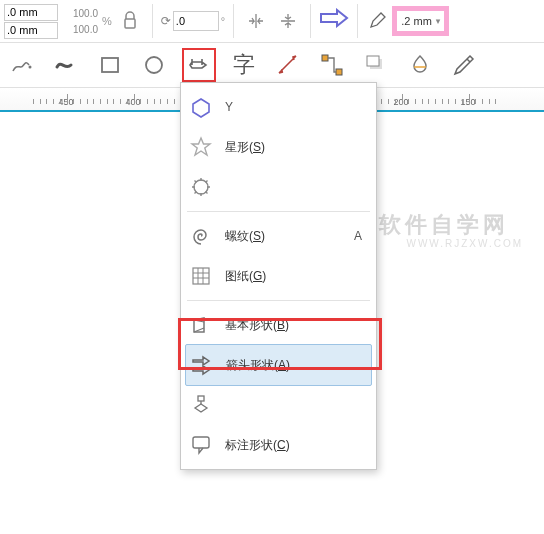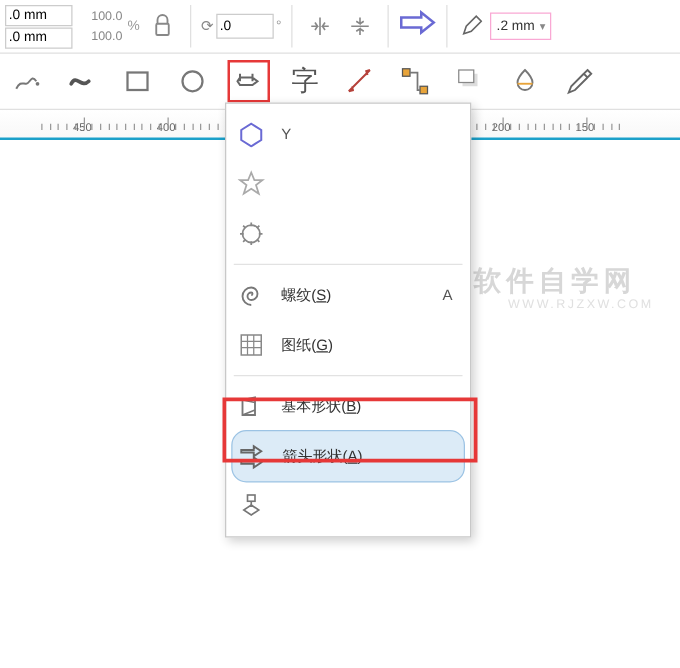--- a/index.html
+++ b/index.html
@@ -9,41 +9,41 @@
 .field input{width:48px;height:15px;border:1px solid #ccc;font-size:11px;padding:0 2px;background:#fff}
 .pct{display:flex;flex-direction:column;justify-content:center;gap:1px}
 .pct span{width:36px;height:15px;font-size:10px;line-height:15px;text-align:right;color:#888}
 .unit{font-size:11px;color:#999;align-self:center}
 .vsep{width:1px;background:#e0e0e0;margin:2px 4px}
 .ico{width:28px;height:28px;display:flex;align-items:center;justify-content:center;color:#666;align-self:center}
 .rot{display:flex;align-items:center;gap:2px}
 .rot input{width:40px;height:18px;border:1px solid #ccc;font-size:11px;padding:0 2px}
 .arrowbig{color:#6a6ad4;font-size:22px;align-self:center}
 .pen{width:22px;height:22px;align-self:center;display:flex;align-items:center;justify-content:center;color:#555}
-.sel{border:1px solid #f9a8d4;height:20px;align-self:center;font-size:11px;padding:0 4px;display:flex;align-items:center}
+.sel{border:5px solid #f9a8d4;height:20px;align-self:center;font-size:11px;padding:0 4px;display:flex;align-items:center}
 .tri{font-size:9px;color:#888;margin-left:4px}
 
 
 .toolbar2{display:flex;align-items:center;height:40px;padding:2px 6px;gap:12px;border-bottom:1px solid #e0e0e0}
 .tb{width:30px;height:30px;display:flex;align-items:center;justify-content:center;border:1px solid transparent;color:#555}
 .tb.hl{border:2px solid #e63838;background:#fff}
 .tb svg{overflow:visible}
 
 
 .ruler{height:22px;border-bottom:2px solid #1ba0c9;position:relative;background:linear-gradient(#fff,#f8f8f8);font-size:9px;color:#777}
 .ruler .tick{position:absolute;top:6px;width:1px;height:10px;background:#999}
 .ruler .lbl{position:absolute;top:9px;transform:translateX(-50%);font-size:9px;color:#666}
 
 
 .flyout{position:absolute;left:180px;top:82px;width:195px;background:#fff;border:1px solid #c8c8c8;box-shadow:2px 3px 8px rgba(0,0,0,.2);padding:4px 0}
 .flyout .row{display:flex;align-items:center;height:40px;padding:0 10px 0 6px;gap:10px;cursor:default}
 .flyout .row .ri{width:28px;height:28px;display:flex;align-items:center;justify-content:center;color:#666}
 .flyout .row .rl{flex:1;font-size:12px;color:#333}
 .flyout .row .rk{font-size:12px;color:#555;margin-right:4px}
-.flyout .row.sel{background:#dcebf7;border:1px solid #9cc3e4;margin:-1px 4px;border-radius:12px;padding-left:2px}
+.flyout .row.sel{background:#dcebf7;border:1px solid #9cc3e4;margin:-1px 4px;border-radius:2px;padding-left:2px}
 .flyout .hr{height:1px;background:#e2e2e2;margin:4px 6px}
 .ann{position:absolute;border:3px solid #e63838;pointer-events:none}
 .ann1{left:178px;top:318px;width:198px;height:46px}
 
 
 .wm{position:absolute;right:35px;top:210px;font-size:22px;font-weight:700;color:#d7d7d7;letter-spacing:4px;pointer-events:none}
 .wm2{position:absolute;right:21px;top:238px;font-size:10px;color:#e0e0e0;letter-spacing:2px;pointer-events:none}
 u{text-decoration:underline}
 </style>
 </head>
@@ -250,20 +250,21 @@
         </svg>
       </div>
       <div class="rk">Y</div>
     </div>
     <div class="row">
       <div class="ri">
         <svg width="22" height="22">
           <polygon points="11,2 13.5,8 20,8 14.8,12 17,19 11,15 5,19 7.2,12 2,8 8.5,8" fill="none" stroke="#aaa" stroke-width="1.4"></polygon>
         </svg>
       </div>
+      <div class="rl">星形(<u>S</u>)</div>
     </div>
     <div class="row">
       <div class="ri">
         <svg width="24" height="24">
           <circle cx="12" cy="12" r="7" fill="none" stroke="#888" stroke-width="1.4"></circle>
           <path d="M12 3v3M12 18v3M3 12h3M18 12h3M5.5 5.5l2 2M16.5 16.5l2 2M18.5 5.5l-2 2M5.5 18.5l2-2" stroke="#888" stroke-width="1.4"></path>
         </svg>
       </div>
     </div>
     <div class="hr"></div>
@@ -305,15 +306,24 @@
     </div>
     <div class="row">
       <div class="ri">
         <svg width="22" height="22">
           <rect x="8" y="2" width="6" height="5" fill="none" stroke="#777" stroke-width="1.3"></rect>
           <polygon points="11,10 17,14 11,18 5,14" fill="none" stroke="#777" stroke-width="1.3"></polygon>
           <path d="M11 7v3" stroke="#777" stroke-width="1.3"></path>
         </svg>
       </div>
     </div>
+    <div class="row">
+      <div class="ri">
+        <svg width="22" height="22">
+          <rect x="3" y="3" width="16" height="11" rx="2" fill="none" stroke="#777" stroke-width="1.4"></rect>
+          <path d="M9 14v5l4-5" fill="none" stroke="#777" stroke-width="1.4"></path>
+        </svg>
+      </div>
+      <div class="rl">标注形状(<u>C</u>)</div>
+    </div>
   </div>
 
 <div class="ann ann1"></div>
 
 </body></html>

